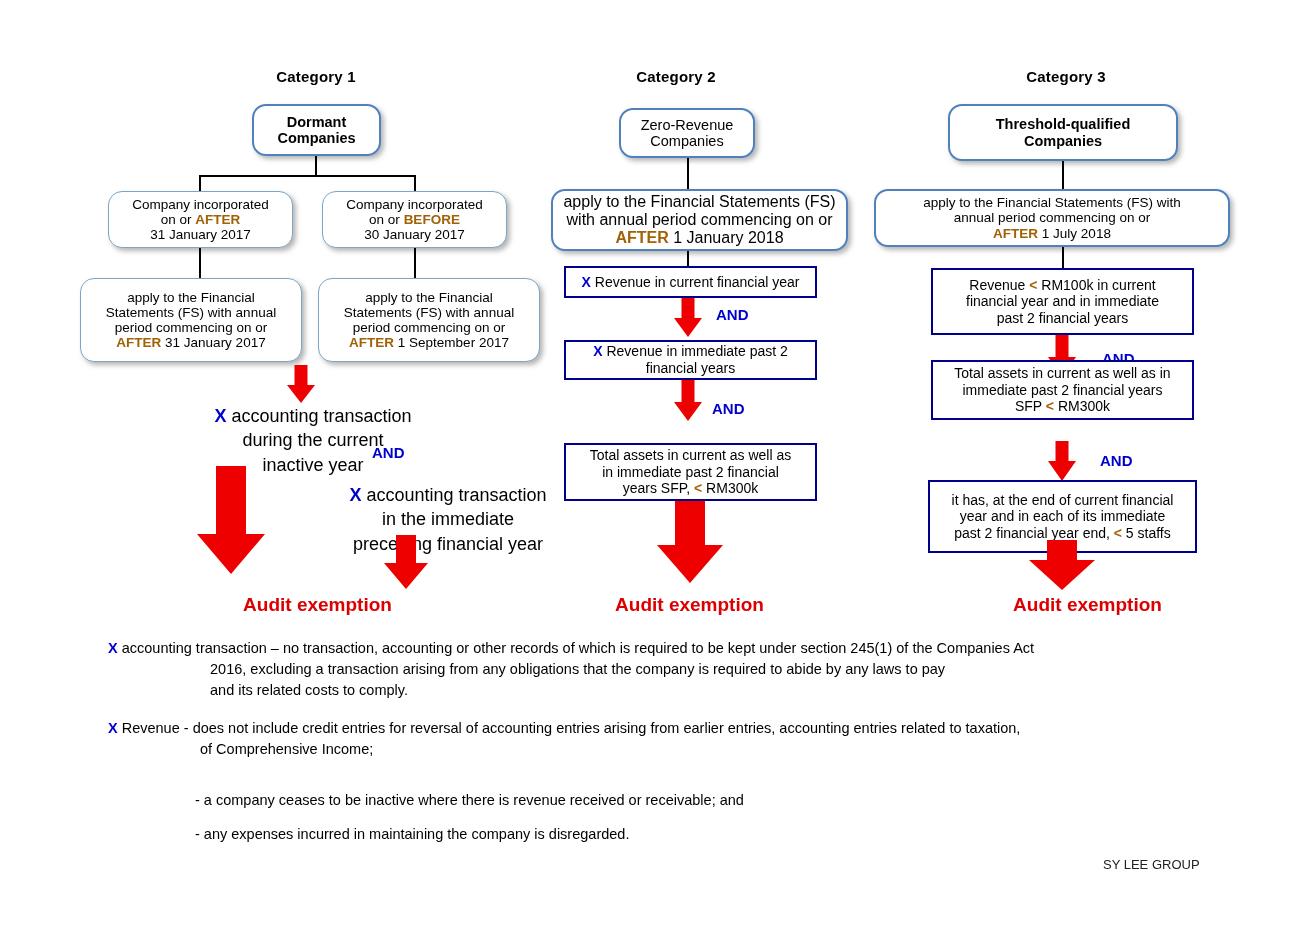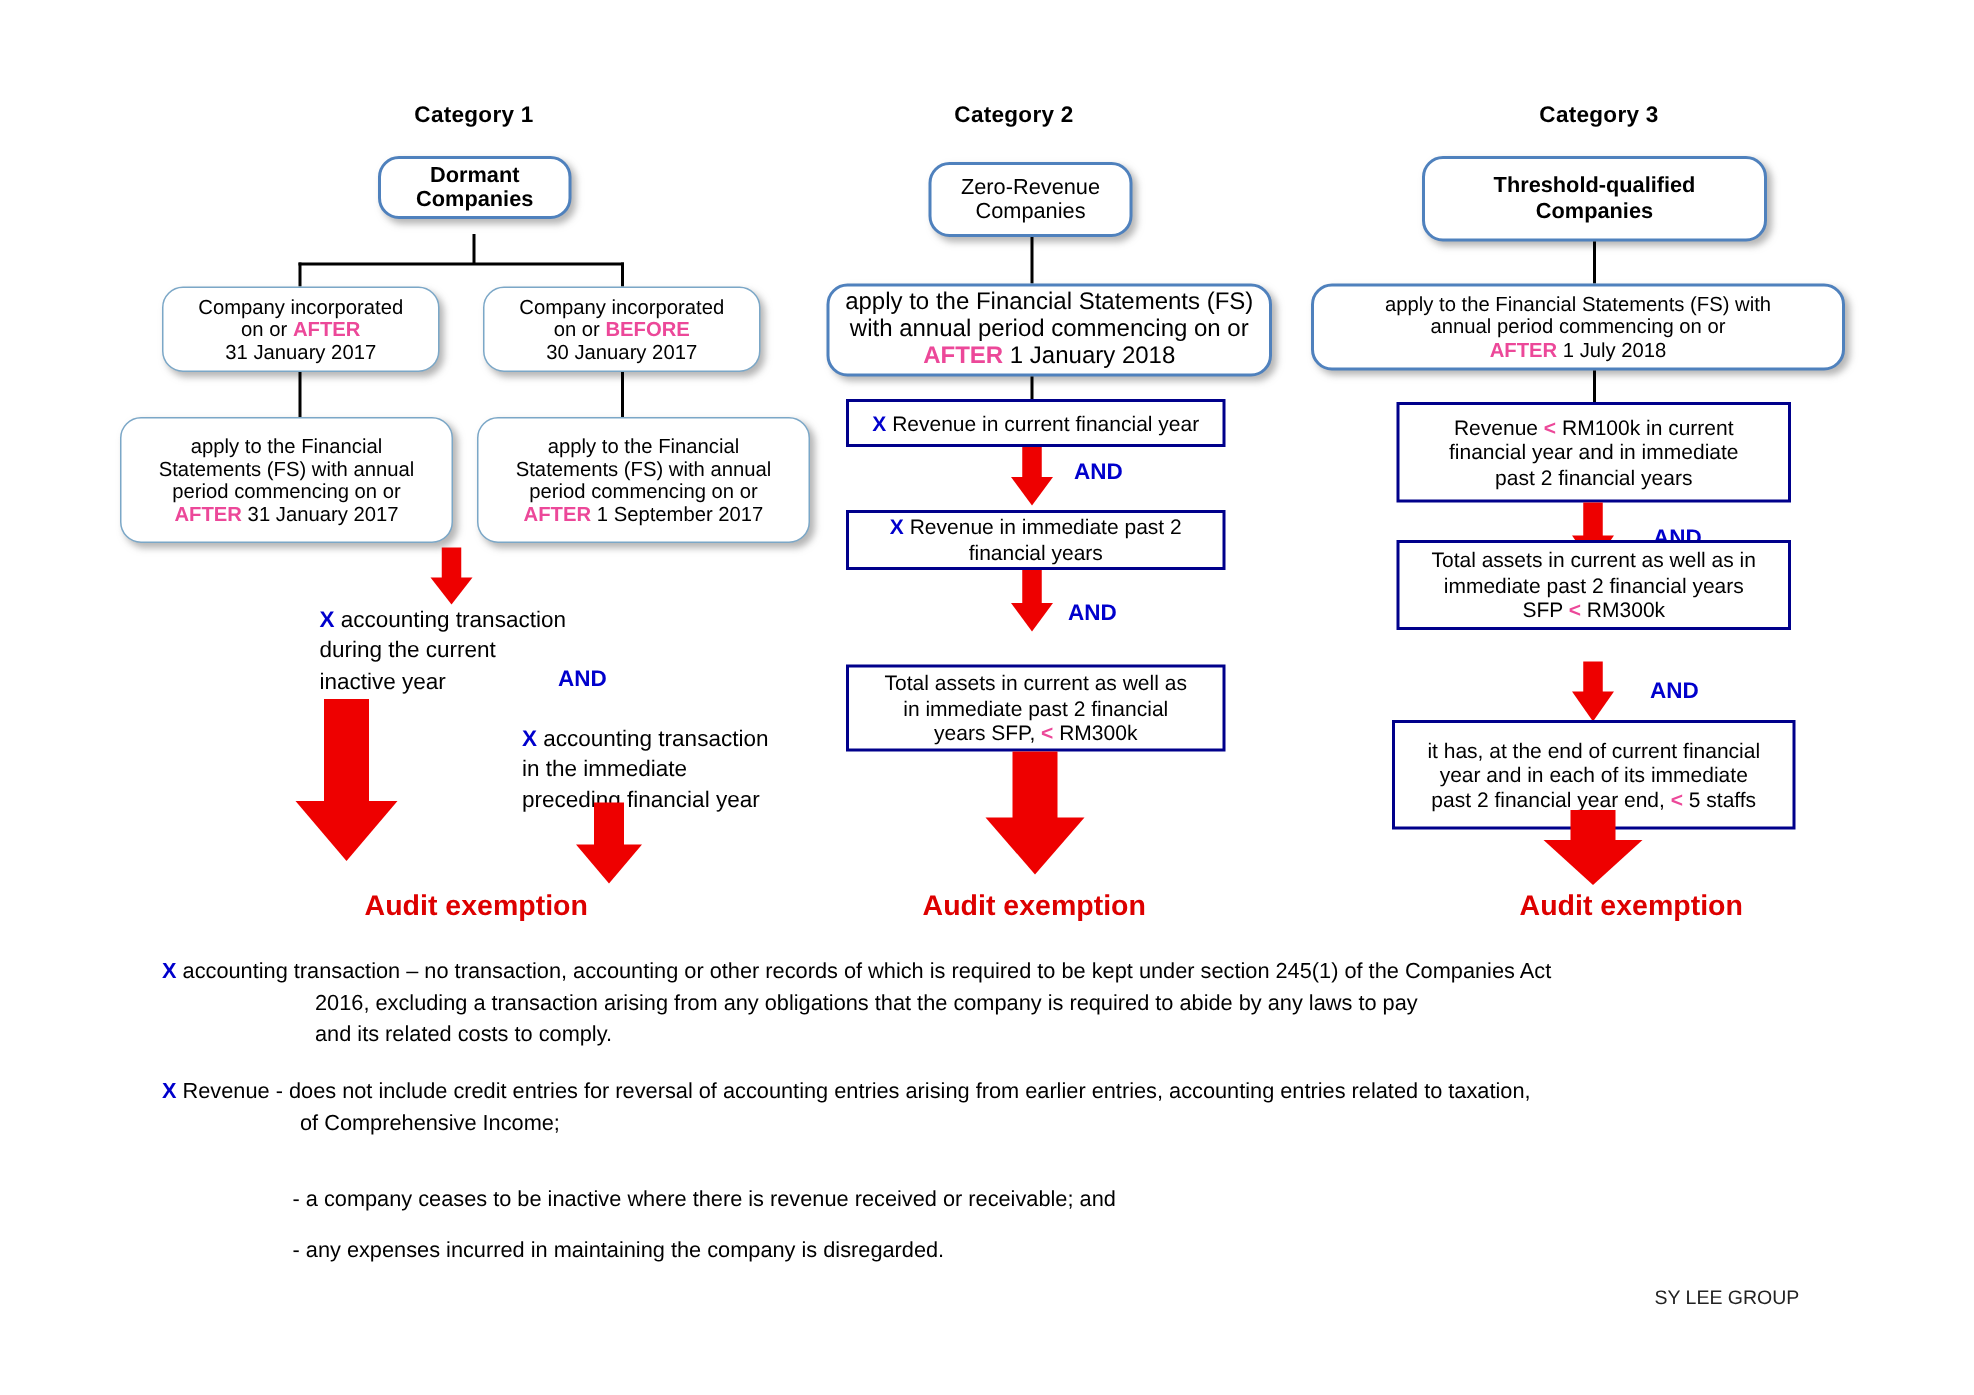--- a/index.html
+++ b/index.html
@@ -42,39 +42,39 @@
   
   .arrow{position:absolute;}
   .arrow .shaft{position:absolute;background:#ee0000;left:50%;transform:translateX(-50%);top:0;}
   .arrow .head{position:absolute;left:50%;transform:translateX(-50%);
     width:0;height:0;border-left-style:solid;border-right-style:solid;
     border-left-color:transparent;border-right-color:transparent;
     border-top-style:solid;border-top-color:#ee0000;}
 
   
   .xmark{color:#0000cc;font-weight:bold;}
-  .blue{color:#ec4899;font-weight:bold;}
+  .blue{color:#a16207;font-weight:bold;}
   .and{color:#0000cc;font-weight:bold;font-size:15px;}
-  .freetext{font-size:15px;line-height:1.35;color:#000;}
+  .freetext{font-size:18px;line-height:1.35;color:#000;text-align:center;}
   .audit{color:#dd0000;font-weight:bold;font-size:19px;text-align:center;}
 
   
   .note{font-size:14.5px;line-height:1.45;color:#000;}
   .note .hang{display:block;}
   .note .ind{display:block;padding-left:102px;}
   .brand{font-size:13px;color:#222;}
 </style>
 </head>
 <body>
 
 <div class="abs col-title" style="left:235px;top:68px;width:162px;">Category 1</div>
 <div class="abs col-title" style="left:595px;top:68px;width:162px;">Category 2</div>
 <div class="abs col-title" style="left:985px;top:68px;width:162px;">Category 3</div>
 
-<div class="abs rbox" style="left:252px;top:104px;width:129px;height:42px;font-size:14.5px;font-weight:bold;">
+<div class="abs rbox" style="left:252px;top:104px;width:129px;height:52px;font-size:14.5px;font-weight:bold;">
   <div class="t">
     <span>Dormant</span><br>
     <span>Companies</span>
   </div>
 </div>
 
 <div class="abs vline" style="left:315px;top:156px;height:20px;"></div>
 <div class="abs hline" style="left:199px;top:175px;width:217px;"></div>
 <div class="abs vline" style="left:199px;top:175px;height:16px;"></div>
 <div class="abs vline" style="left:414px;top:175px;height:16px;"></div>

